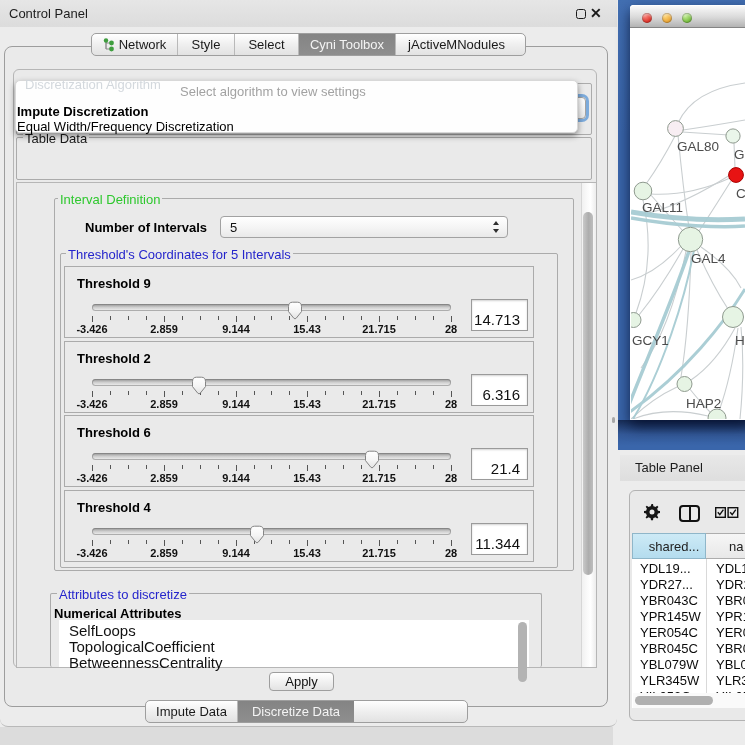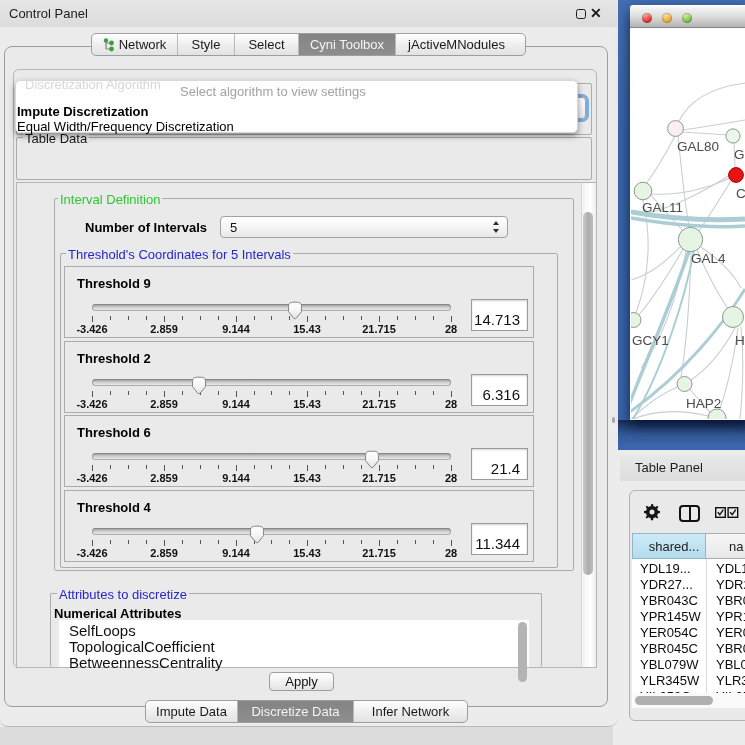--- a/index.html
+++ b/index.html
@@ -288,21 +288,20 @@
   <div style="position:absolute;left:10px;top:2px">SelfLoops</div>
   <div style="position:absolute;left:10px;top:18px">TopologicalCoefficient</div>
   <div style="position:absolute;left:10px;top:34px">BetweennessCentrality</div>
   <div style="position:absolute;right:2px;top:2px;width:9px;height:60px;border-radius:5px;background:#b3b3b3"></div>
 </div>
 
 <div class="btn" style="left:269px;top:672px;width:65px;height:19px;line-height:18px">Apply</div>
 <div class="seg" style="left:145px;top:700px;width:323px">
   <div style="width:92px">Impute Data</div>
   <div class="sel" style="width:116px">Discretize Data</div>
-  <div style="width:113px">Infer Network</div>
 </div>
 
 <div class="abs" style="left:612px;top:417px;width:3px;height:6px;background:#a8a8a8;border-radius:1.5px"></div>
 
 <div class="abs" id="blue"></div>
 <div class="abs" style="left:618px;top:420px;width:127px;height:26px;background:linear-gradient(rgba(10,22,52,.72),rgba(30,50,95,.25) 55%,rgba(58,102,171,0))"></div>
 <div class="abs" id="nwin"></div>
 <div class="abs" id="ntitle" style="left:630px;top:5px"></div>
 <div class="tl" style="left:641.5px;background:radial-gradient(circle at 35% 30%,#f98880,#df382e 60%,#b01a12)"></div>
 <div class="tl" style="left:661.5px;background:radial-gradient(circle at 35% 30%,#ffd97e,#eba83a 60%,#c07d13)"></div>

